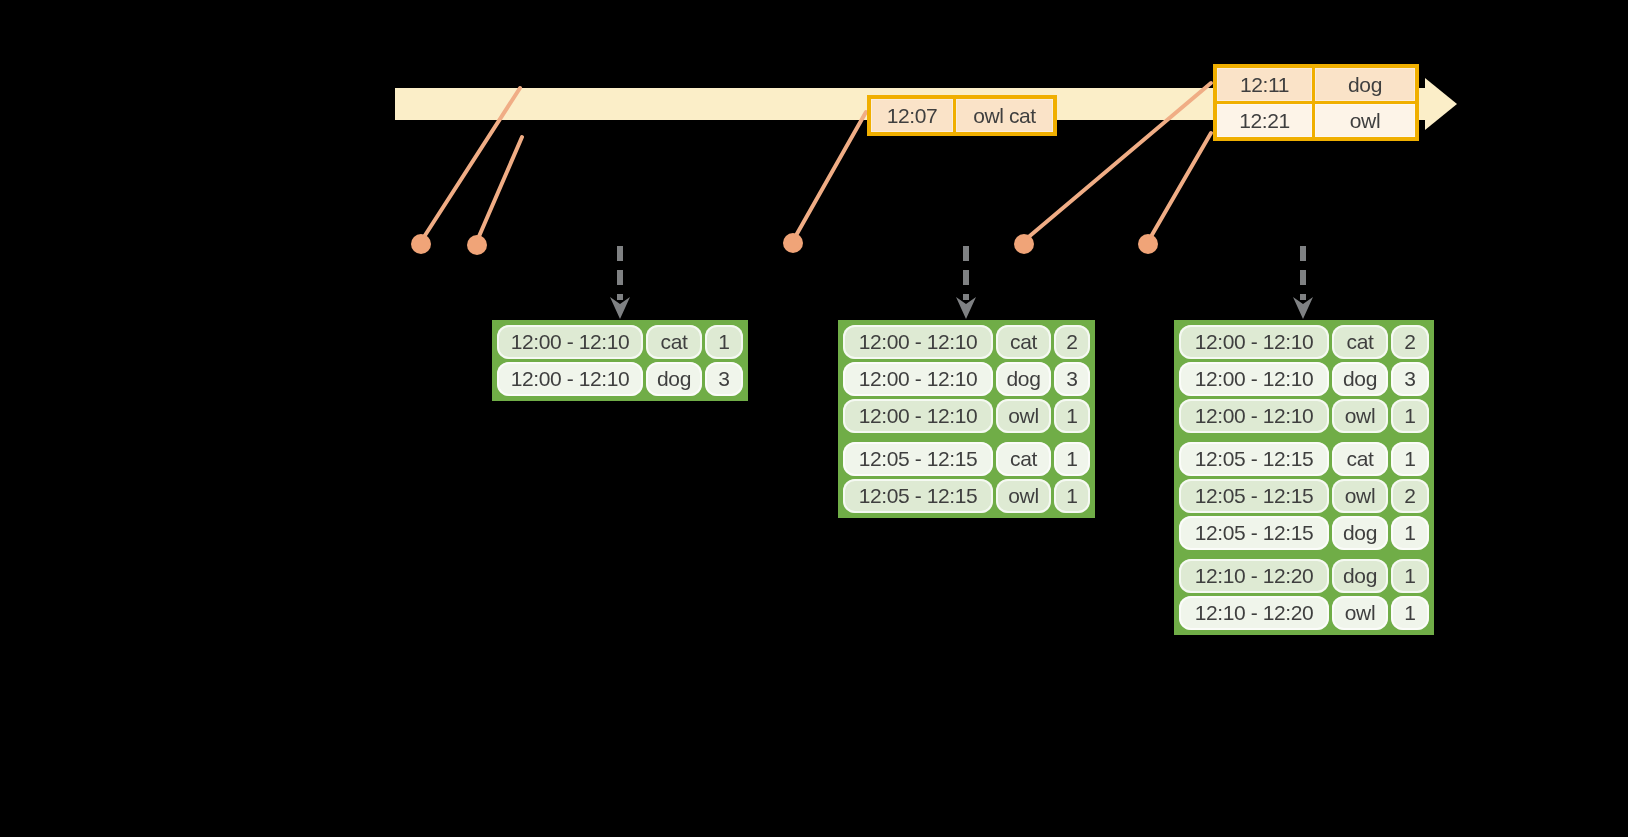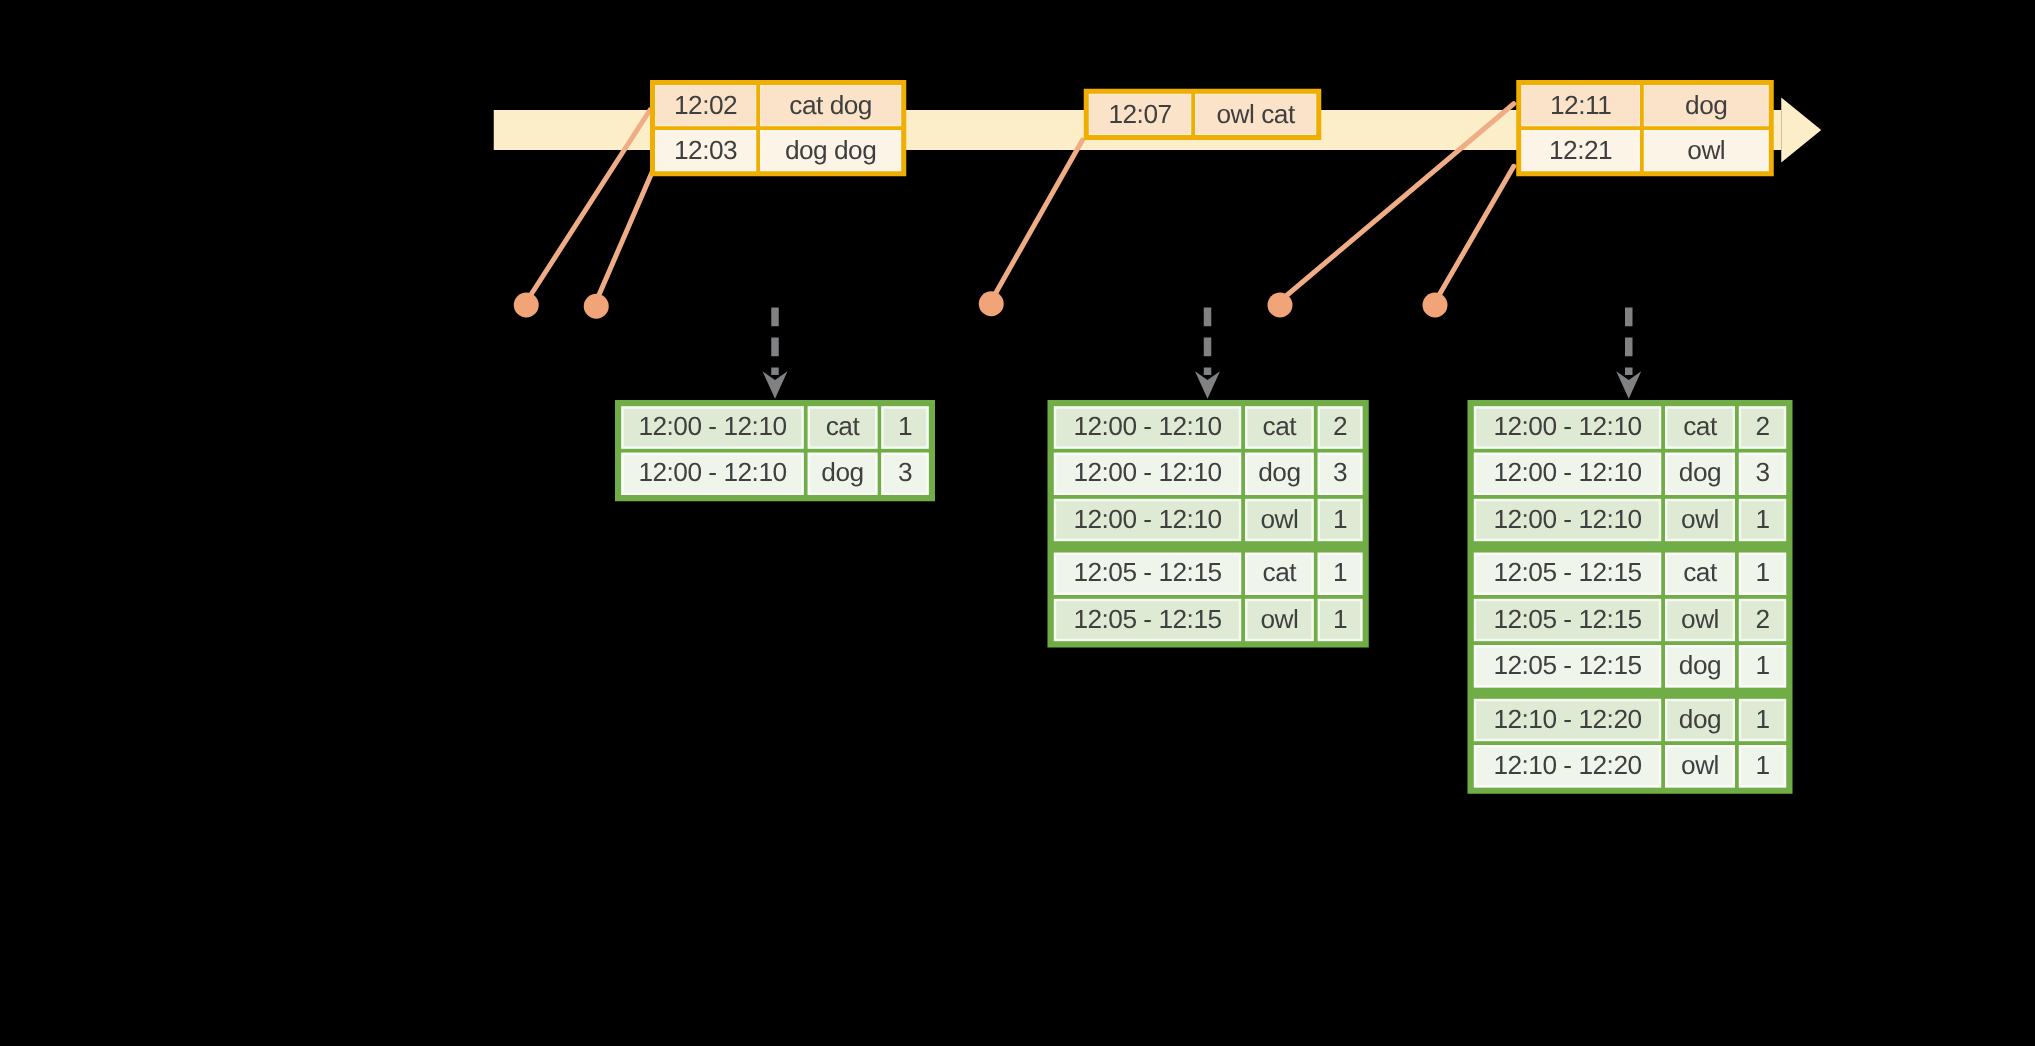--- a/index.html
+++ b/index.html
@@ -30,26 +30,26 @@
   .row{display:flex;gap:3px;}
   .rtable .row.group-start{margin-top:6px;}
   .cell{
     height:34px;display:flex;align-items:center;justify-content:center;
     font-size:21px;letter-spacing:-0.4px;white-space:nowrap;
     color:var(--text,#3F3F3F);
   }
   .etable .cell{height:33px;box-shadow:inset 0 0 0 1px rgba(255,255,255,.35);}
   .etable .row:nth-child(odd) .cell{background:var(--event-row-odd,#FAE3C8);}
   .etable .row:nth-child(even) .cell{background:var(--event-row-even,#FDF4E8);}
-  .rtable .cell{box-shadow:inset 0 0 0 2px rgba(255,255,255,.7);}
+  .rtable .cell{box-shadow:inset 0 0 0 2px rgba(255,255,255,.7);border-radius:12px;}
   .rtable .row:nth-child(odd) .cell{background:var(--result-row-odd,#DEEAD3);}
   .rtable .row:nth-child(even) .cell{background:var(--result-row-even,#F0F5EB);}
 
   #ev0{left:520px;top:64px;}  #ev0 .c0{width:81px}  #ev0 .c1{width:113px}
-  #ev1{left:867px;top:71px;text-align:center;}  #ev1 .c0{width:82px}  #ev1 .c1{width:97px}
+  #ev1{left:867px;top:95px;text-align:center;}  #ev1 .c0{width:82px}  #ev1 .c1{width:97px}
   #ev2{left:1213px;top:64px;} #ev2 .c0{width:95px}  #ev2 .c1{width:100px}
   #rt0{left:492px;top:320px;}  #rt0 .c0{width:146px} #rt0 .c1{width:56px} #rt0 .c2{width:38px}
   #rt1{left:838px;top:320px;}  #rt1 .c0{width:150px} #rt1 .c1{width:55px} #rt1 .c2{width:36px}
   #rt2{left:1174px;top:320px;} #rt2 .c0{width:150px} #rt2 .c1{width:56px} #rt2 .c2{width:38px}
 </style>
 </head>
 <body>
 
 <div class="stage">
 
@@ -70,30 +70,20 @@
     <circle class="dot" cx="1148" cy="244" r="10"></circle>
 
     <line class="trigger-shaft" x1="620" y1="246" x2="620" y2="300"></line>
     <polygon class="trigger-head" points="610,297 620,304 630,297 620,319"></polygon>
     <line class="trigger-shaft" x1="966" y1="246" x2="966" y2="300"></line>
     <polygon class="trigger-head" points="956,297 966,304 976,297 966,319"></polygon>
     <line class="trigger-shaft" x1="1303" y1="246" x2="1303" y2="300"></line>
     <polygon class="trigger-head" points="1293,297 1303,304 1313,297 1303,319"></polygon>
   </svg>
 
-  <div id="ev0" class="etable">
-      <div class="row">
-        <div class="cell c0">12:02</div>
-        <div class="cell c1">cat dog</div>
-      </div>
-      <div class="row">
-        <div class="cell c0">12:03</div>
-        <div class="cell c1">dog dog</div>
-      </div>
-    </div>
   <div id="ev1" class="etable">
       <div class="row">
         <div class="cell c0">12:07</div>
         <div class="cell c1">owl cat</div>
       </div>
     </div>
   <div id="ev2" class="etable">
       <div class="row">
         <div class="cell c0">12:11</div>
         <div class="cell c1">dog</div>

